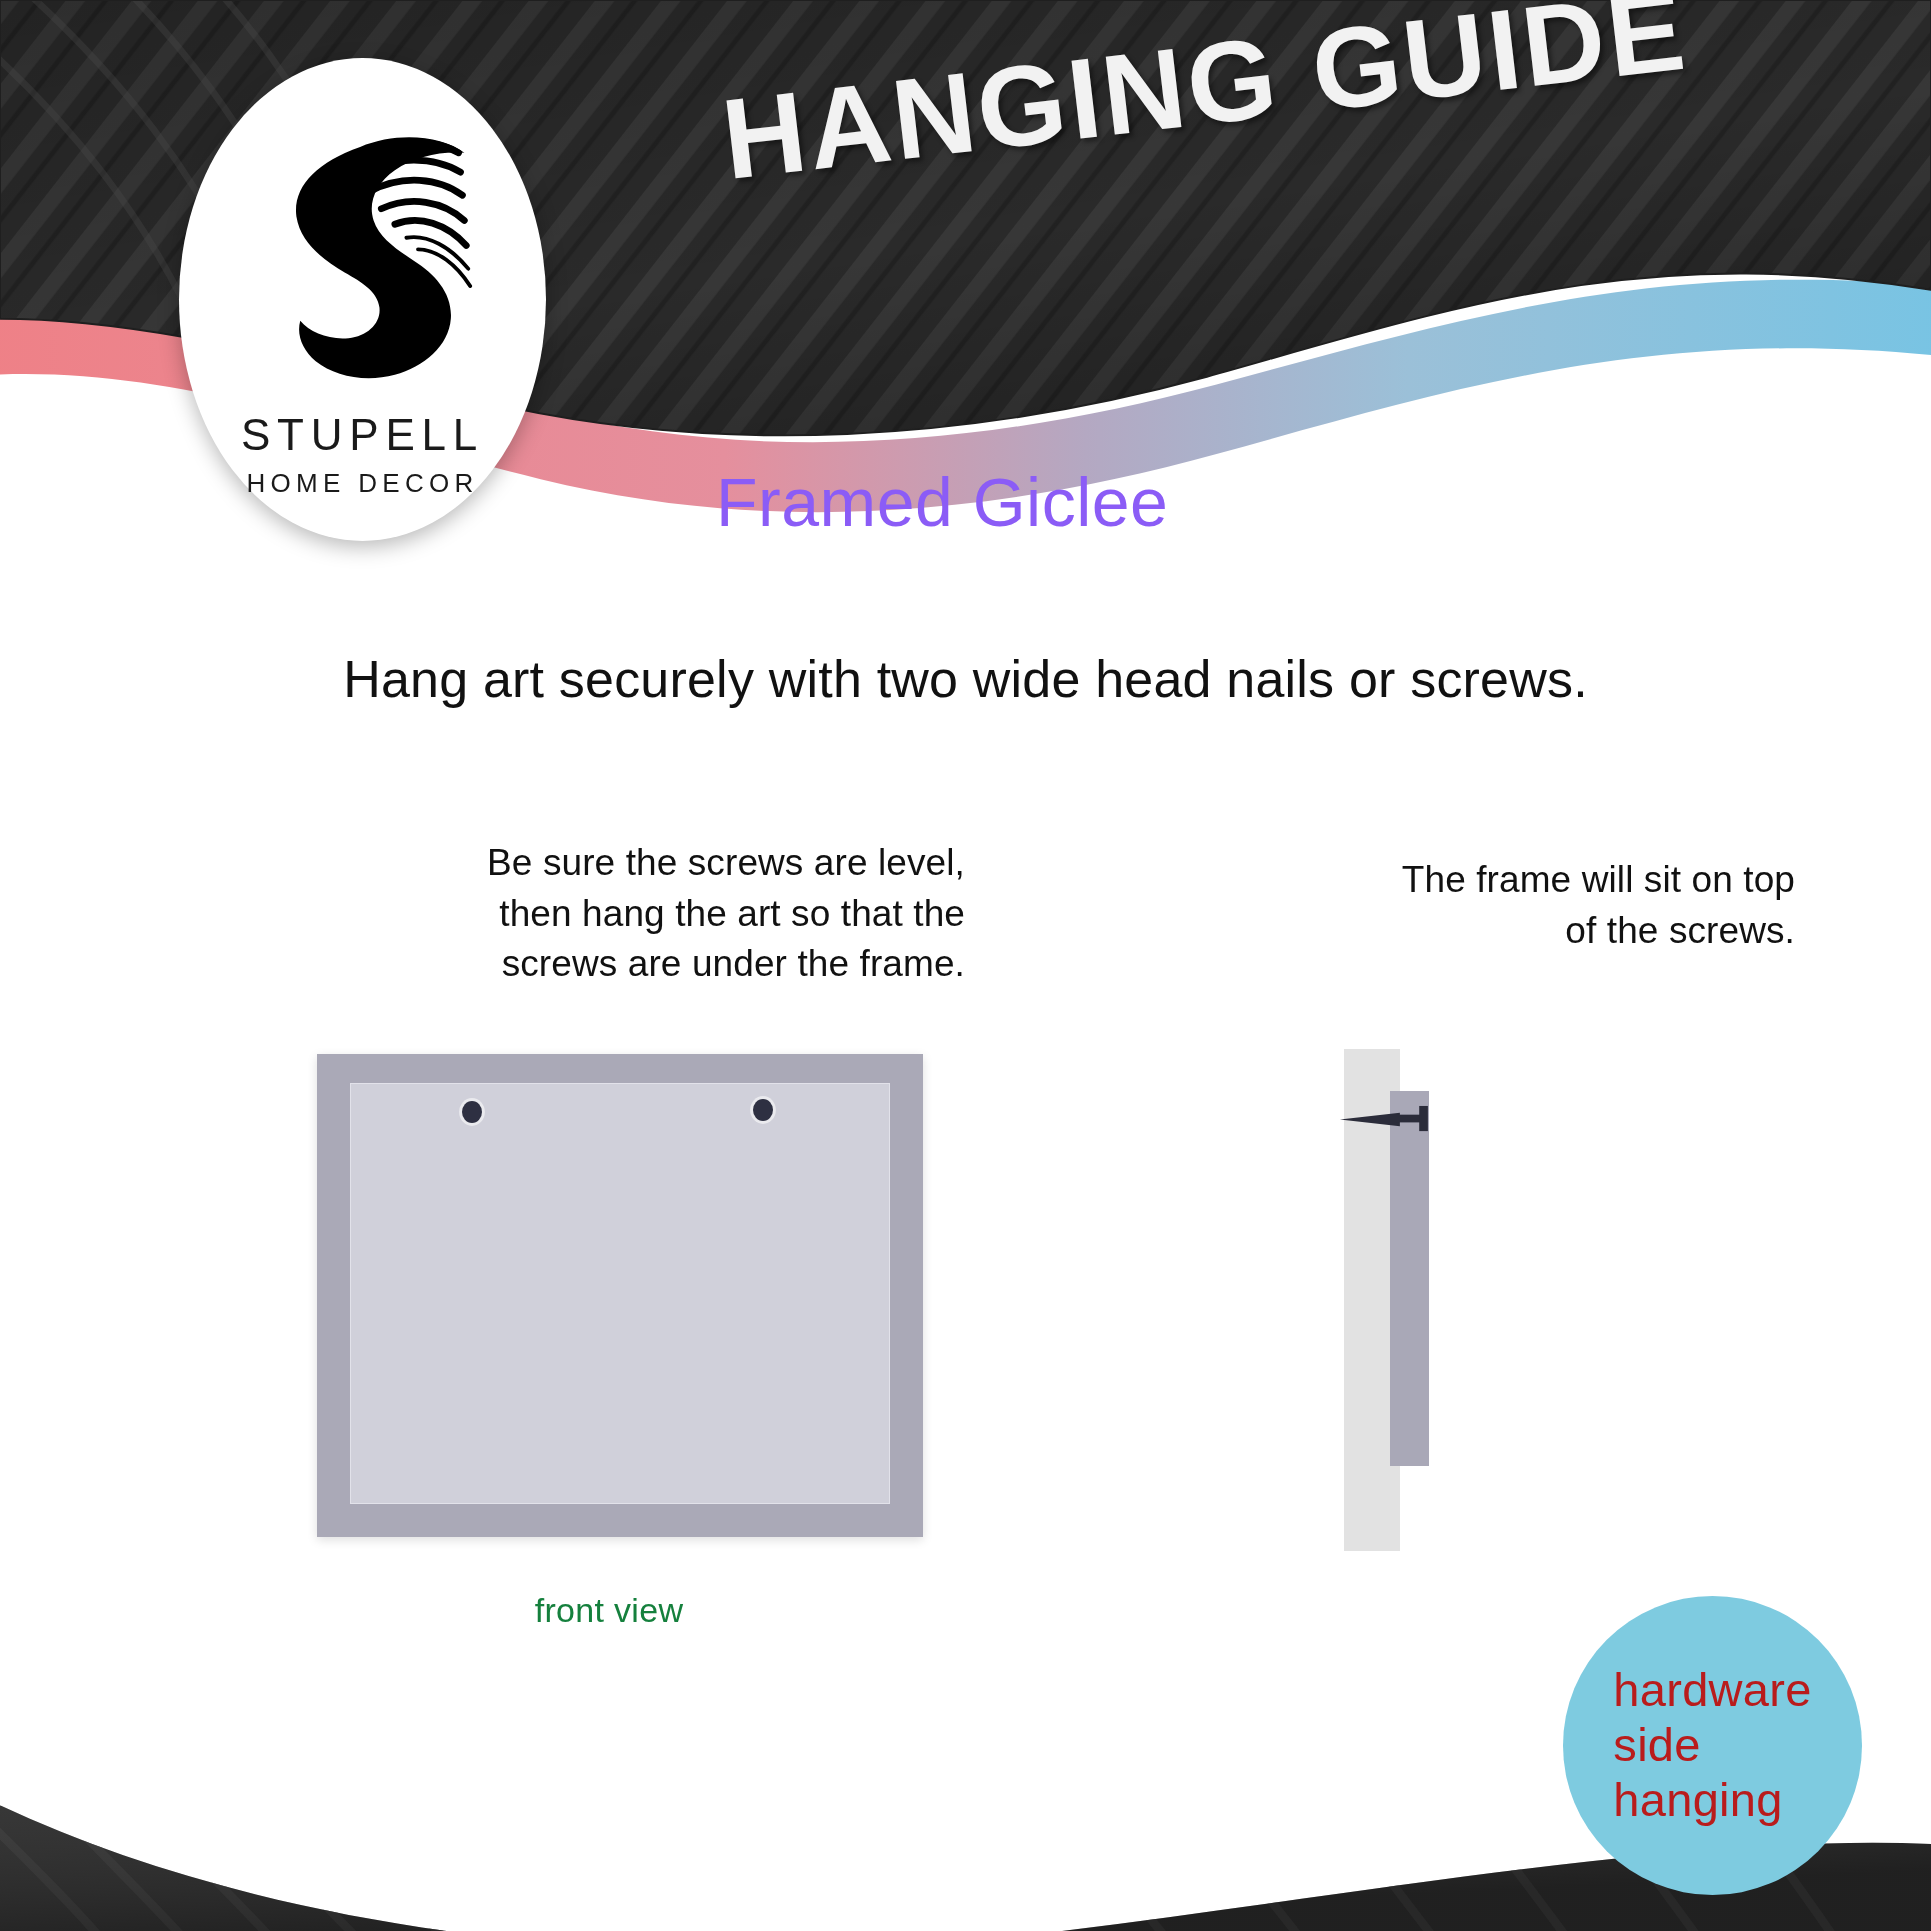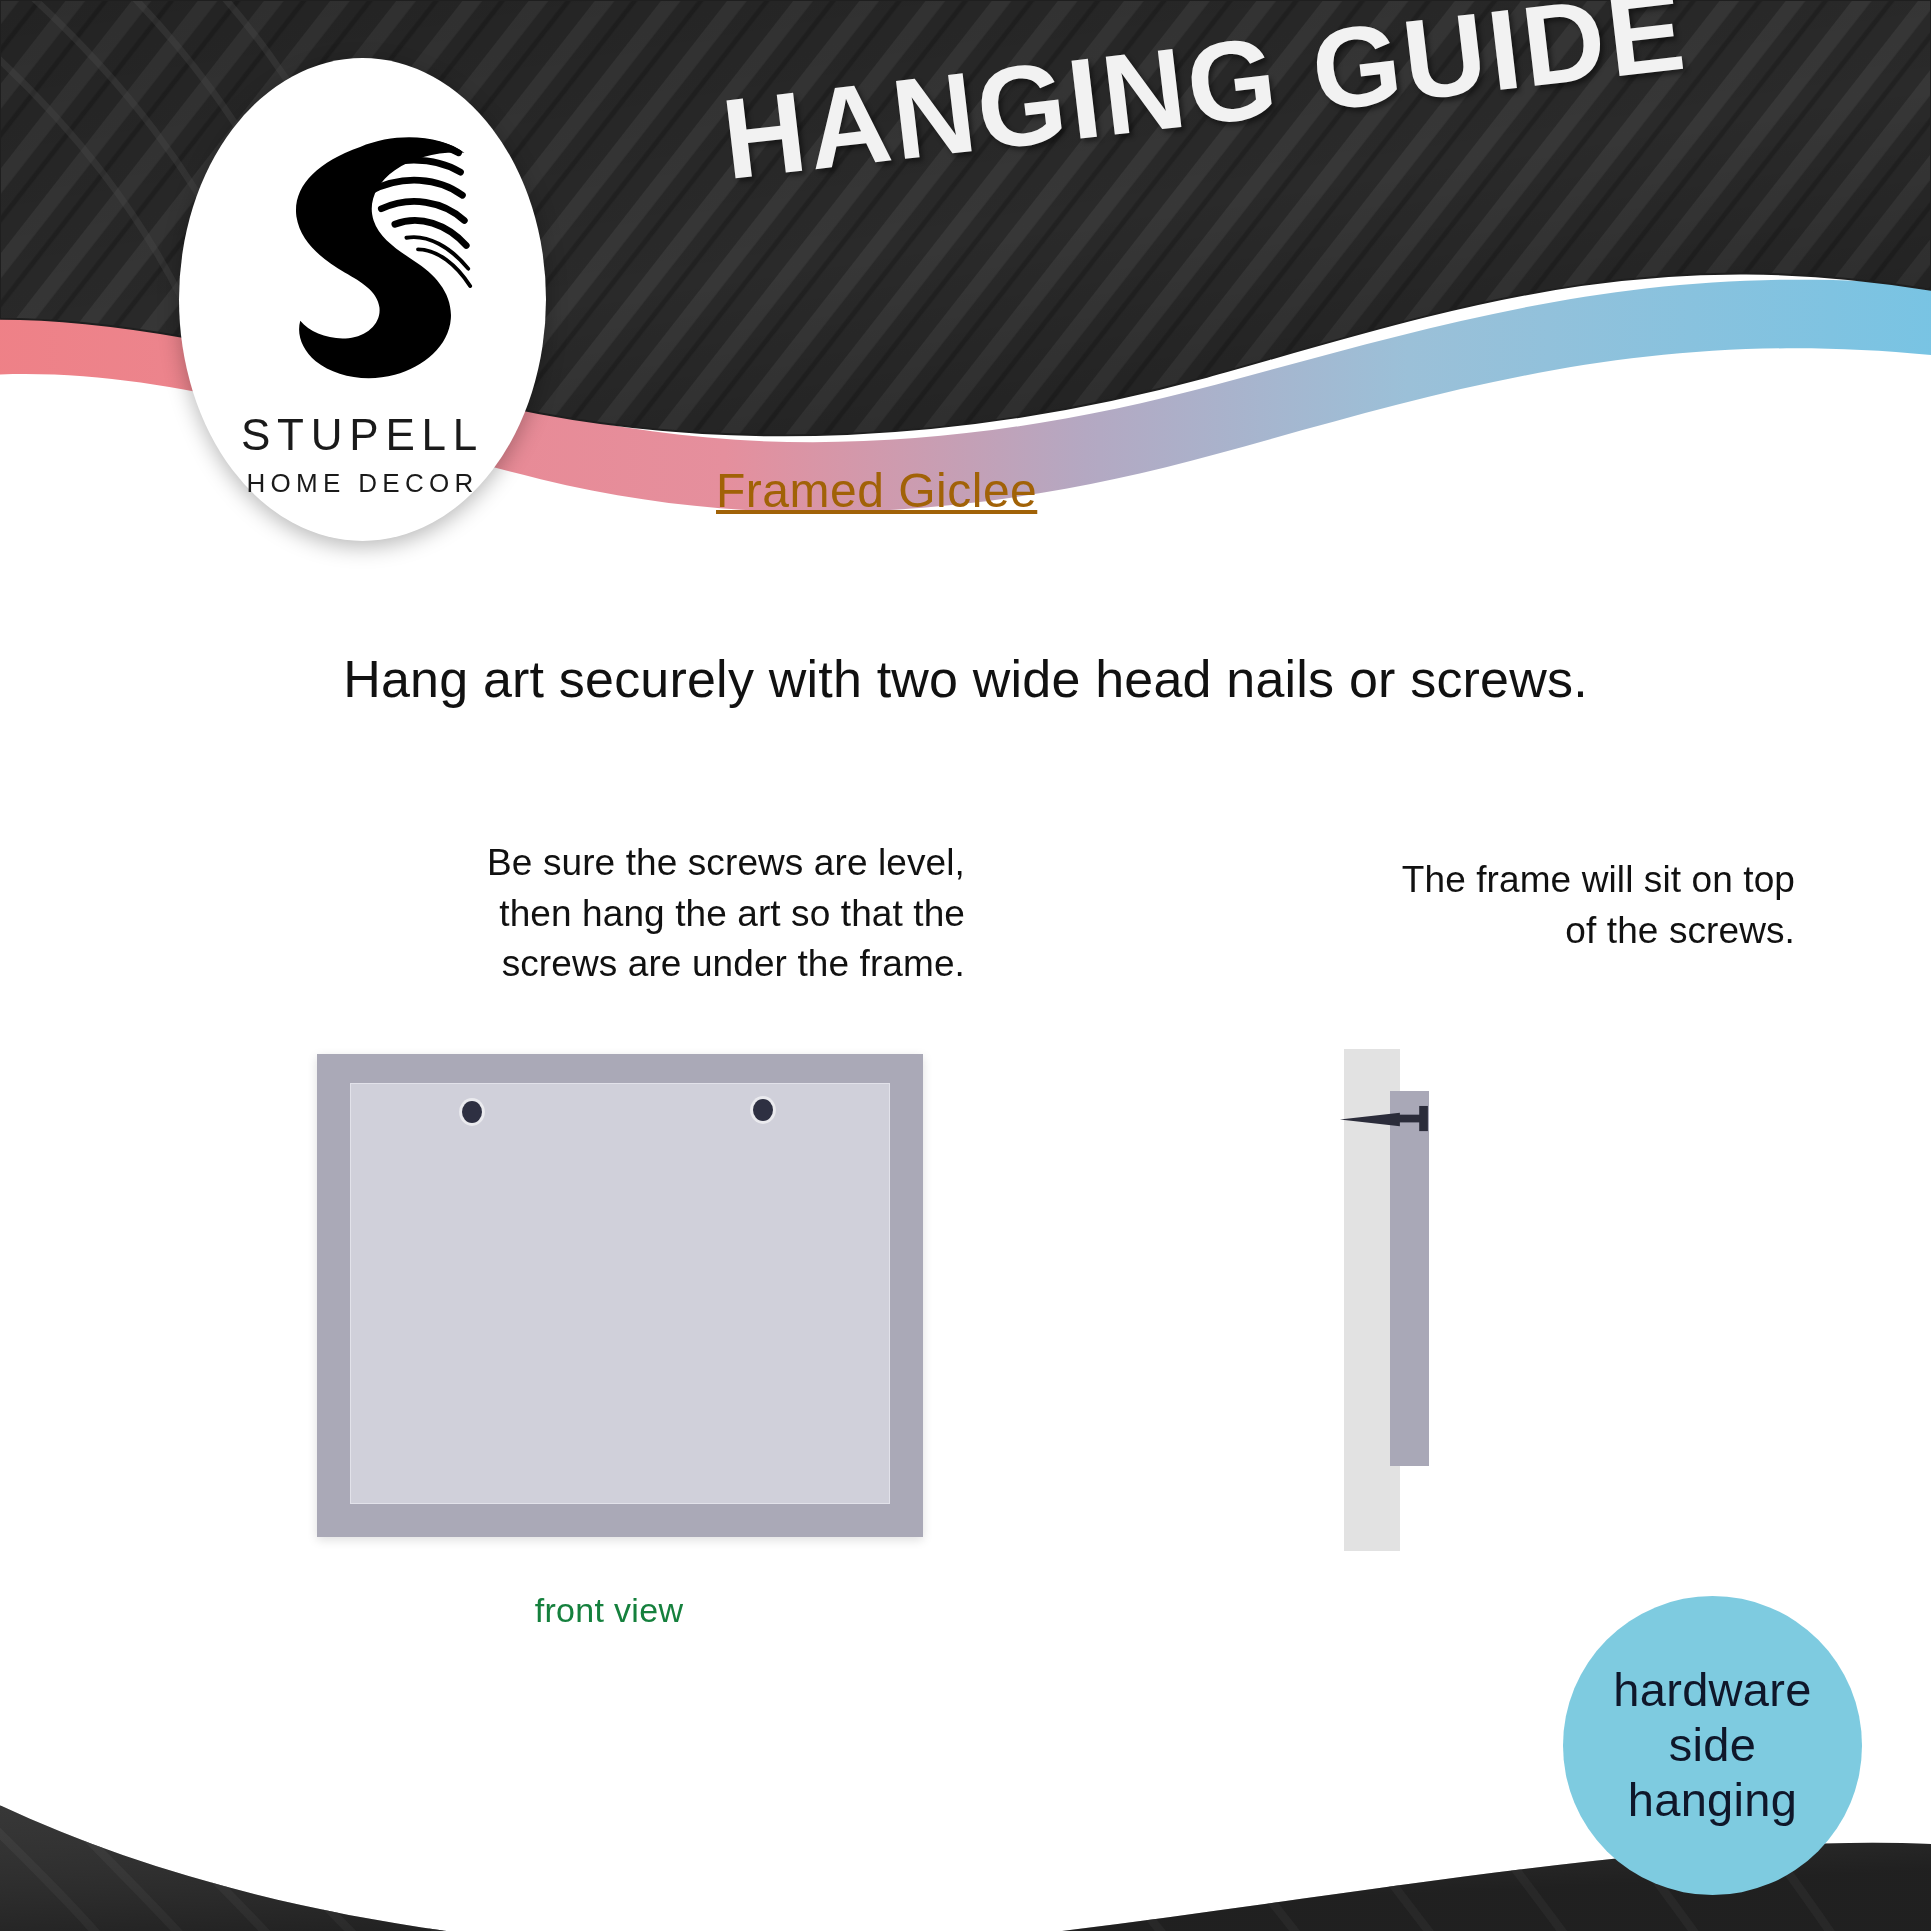--- a/index.html
+++ b/index.html
@@ -61,26 +61,25 @@
     letter-spacing:2.9px;
     font-family:"Liberation Sans", sans-serif;
     text-shadow:2.9px 3.9px 4.8px rgba(0,0,0,.45);
     white-space:nowrap;
   }
 
   
   .doc-type{
     position:absolute;
     left:716px; top:463px;
-    font-size:48px;
-    color:#a16207;
+    font-size:68px;
+    color:#8b5cf6;
     font-weight:400;
     letter-spacing:0.5px;
     white-space:nowrap;
-    text-decoration:underline;
   }
   .lead-line{
     position:absolute;
     left:0; top:649px;
     width:1931px;
     text-align:center;
     font-size:52px;
     color:#111111;
     font-weight:500;
     letter-spacing:0.2px;
@@ -151,24 +150,24 @@
   .hw-badge{
     position:absolute;
     left:1563px; top:1596px;
     width:299px; height:299px;
     border-radius:50%;
     background:#7ecbe0;
     display:flex;align-items:center;justify-content:center;
     z-index:8;
   }
   .hw-badge .txt{
-    color:#0f172a;
+    color:#b91c1c;
     font-size:47px;
     line-height:1.17;
-    text-align:center;
+    text-align:left;
     font-weight:400;
     letter-spacing:0.3px;
   }
 
   
   .footer-svg{position:absolute;left:0;bottom:0;width:1931px;height:290px;z-index:3;}
 </style>
 </head>
 <body>
 

